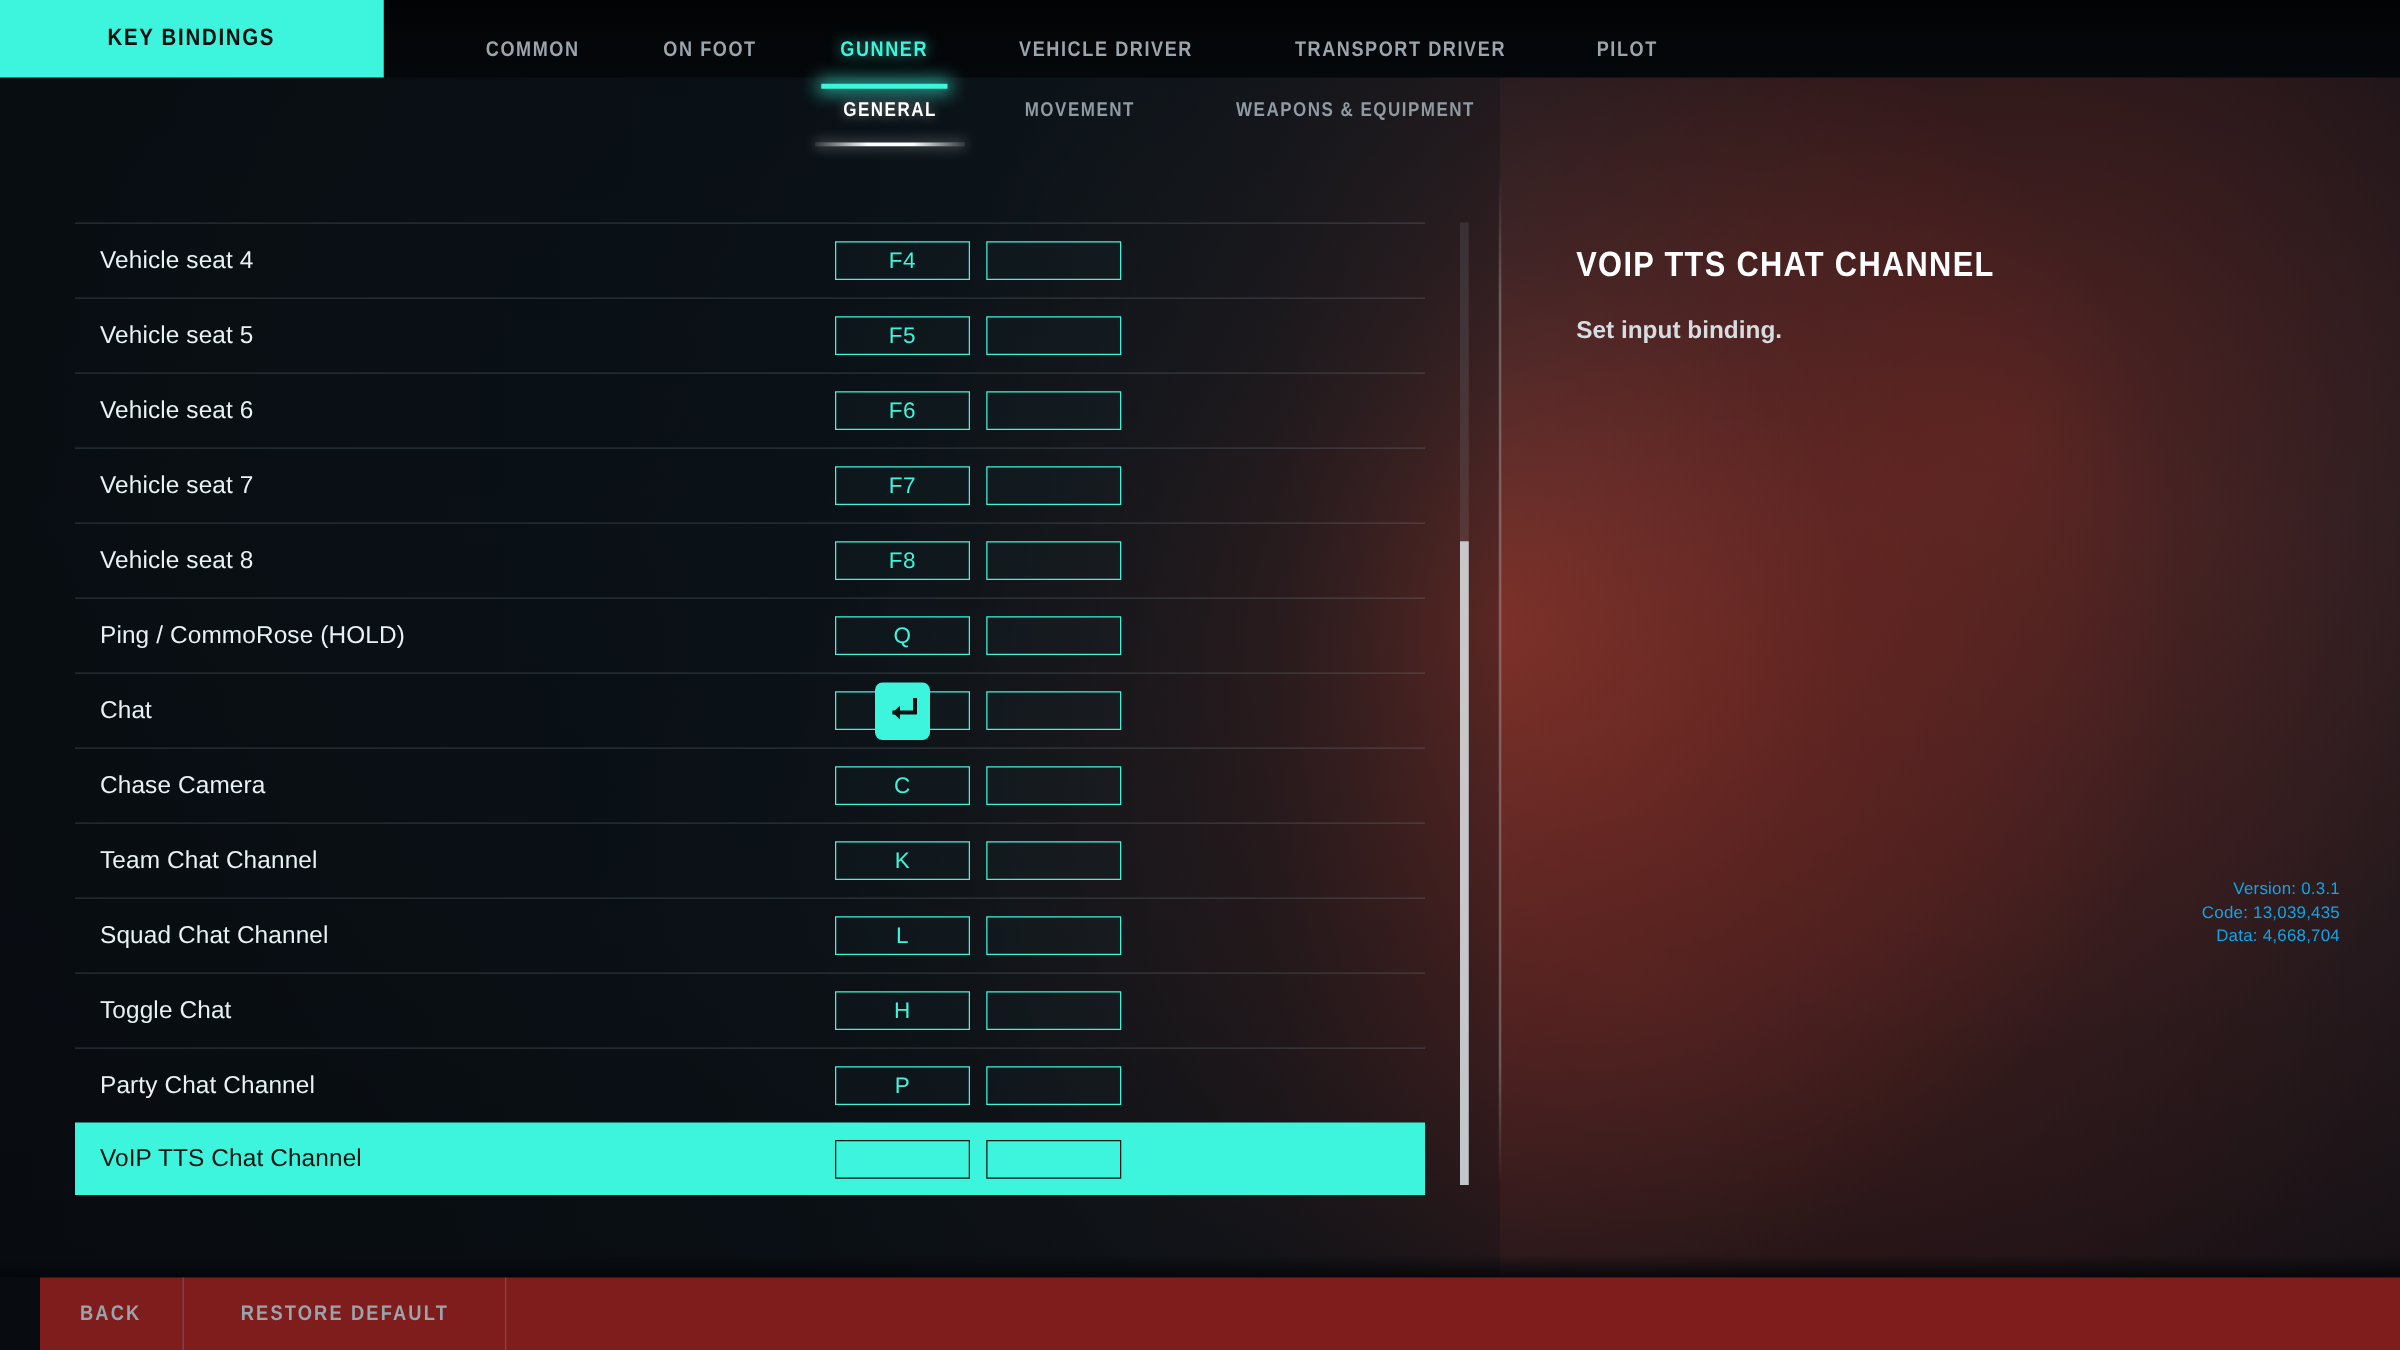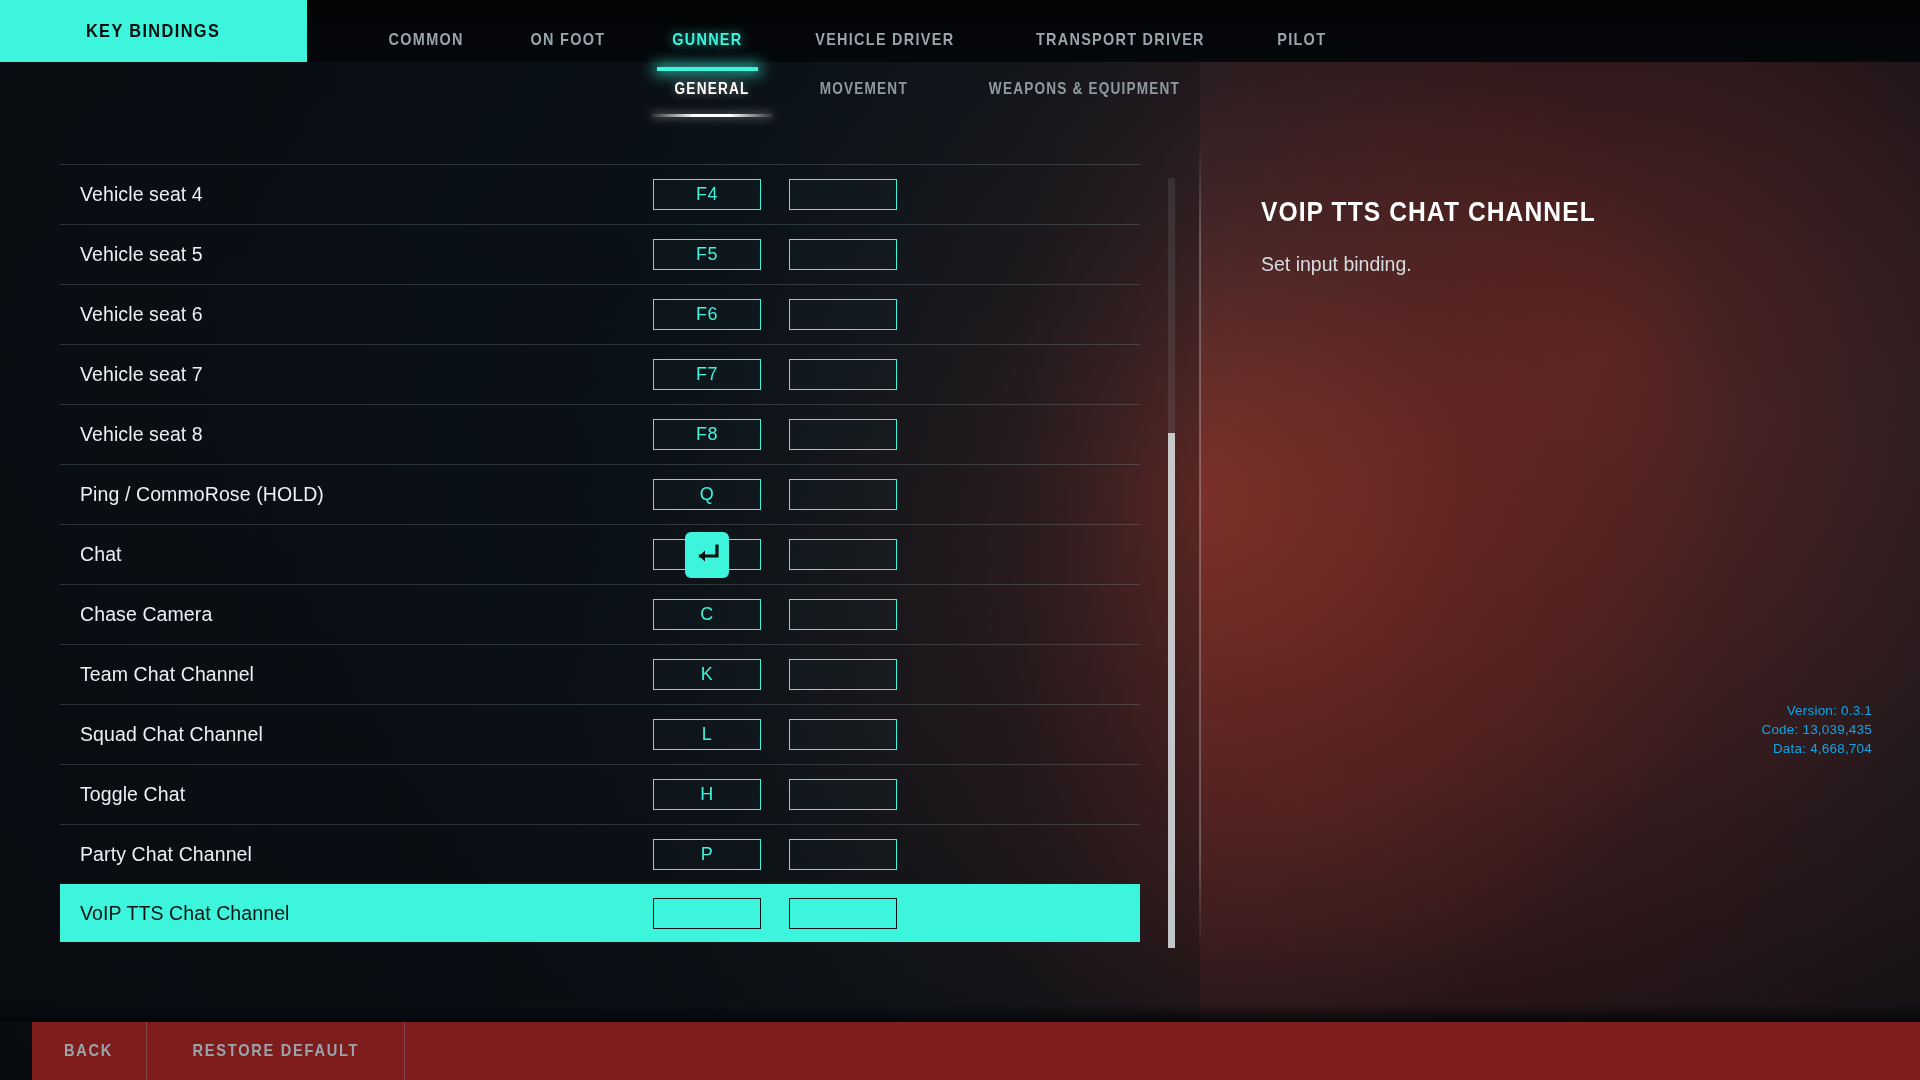--- a/index.html
+++ b/index.html
@@ -75,33 +75,33 @@
   .sub-tab > span { transform:scaleX(0.85); display:block; }
   .sub-tab.active { color:#ffffff; text-shadow:0 0 10px rgba(255,255,255,0.45); }
   .sub-tab.active::after {
     content:""; position:absolute; left:12px; right:12px; bottom:-8px; height:3px;
     background:linear-gradient(90deg, rgba(255,255,255,0.15), #ffffff 35%, #ffffff 65%, rgba(255,255,255,0.15));
     box-shadow:0 0 10px rgba(255,255,255,0.55);
   }
 
   
   #list {
-    position:absolute; left:60px; top:164px; width:1080px; height:770px;
+    position:absolute; left:60px; top:178px; width:1080px; height:770px;
   }
   .row {
     position:relative; height:60px; display:flex; align-items:center;
     border-top:1px solid rgba(160,185,195,0.22);
     padding-left:20px;
   }
   .row:first-child { border-top:1px solid rgba(160,185,195,0.22); }
   .row-label {
     color:#e8f1f4; font-size:19.5px; letter-spacing:0.1px;
     white-space:nowrap;
   }
-  .keys { position:absolute; right:243px; display:flex; gap:28px; }
+  .keys { position:absolute; right:243px; display:flex; gap:13px; }
   .keybox {
     width:108px; height:31px; border:1.6px solid #3df5dc;
     display:flex; align-items:center; justify-content:center;
     color:#3df5dc; font-size:18px; letter-spacing:0.5px;
     background:rgba(20,45,50,0.18);
     position:relative;
   }
   .keybox.empty { color:transparent; }
 
   
@@ -136,21 +136,21 @@
   #divider {
     position:absolute; left:1199px; top:140px; width:2px; height:808px;
     background:linear-gradient(180deg, rgba(190,200,205,0.0) 0%, rgba(190,200,205,0.35) 12%, rgba(190,200,205,0.35) 88%, rgba(190,200,205,0.0) 100%);
   }
   #detail { position:absolute; left:1261px; top:196px; width:560px; }
   #detail-title {
     color:#ffffff; font-size:28px; font-weight:700; letter-spacing:1.2px;
     transform:scaleX(0.88); transform-origin:left center;
   }
   #detail-desc {
-    margin-top:25px; color:#d6dde1; font-size:19.5px; font-weight:400;
+    margin-top:25px; color:#d6dde1; font-size:19.5px; font-weight:700;
   }
 
   
   #version {
     position:absolute; right:48px; bottom:322px; text-align:right;
     color:#0ea5e9; font-size:13.5px; line-height:19px; letter-spacing:0.2px;
   }
 
   
   #bottombar {

